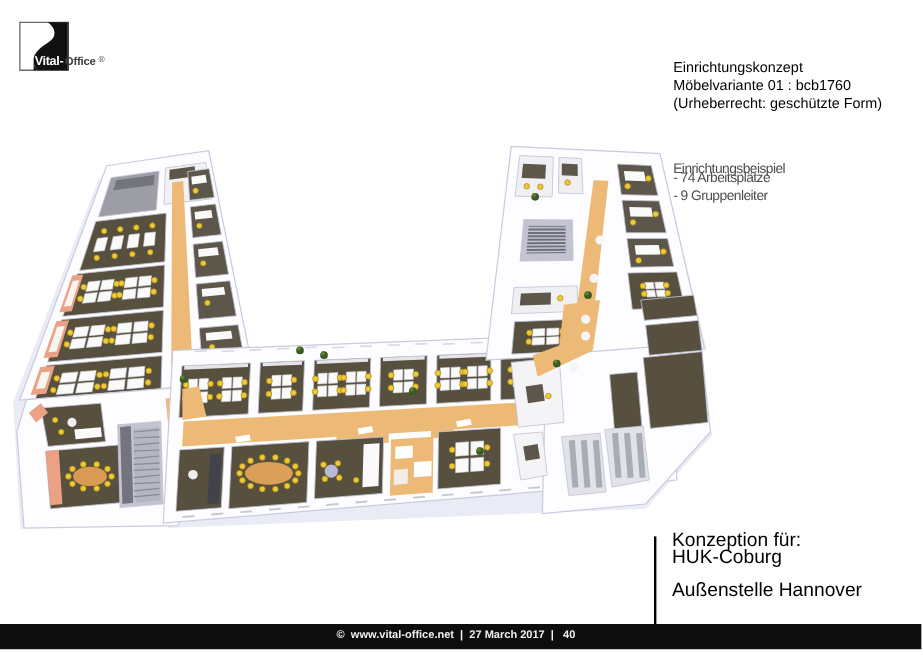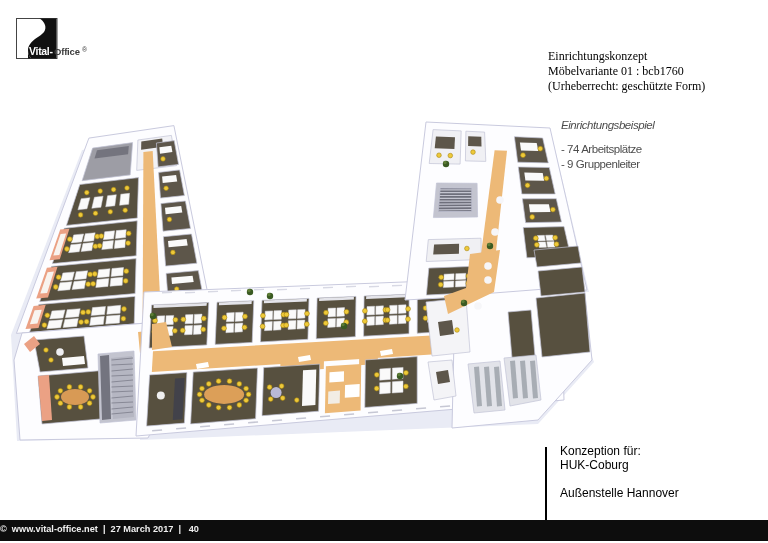--- a/index.html
+++ b/index.html
@@ -717,33 +717,33 @@
   <rect x="0.5" y="0.5" width="40.5" height="40" fill="#ffffff" stroke="#444444" stroke-width="1"></rect>
 
   <path d="M 23.5,0.5 C 28,3 30.5,8 29,12 C 27.5,16 23,18 19,21 C 15,24 12,28 12,32 C 12,36.5 13.5,39.5 16,40.5 L 40.5,40.5 L 40.5,0.5 Z" fill="#111111"></path>
   <path d="M 16,40.5 C 13.5,39.5 12,36.5 12,32 L 12,40.5 Z" fill="#111111"></path>
 
   <text opacity="0.999" x="13" y="36.5" font-size="10.5" font-weight="bold" fill="#ffffff" font-family="Liberation Sans,sans-serif" letter-spacing="-0.3">Vital-</text>
   <text opacity="0.999" x="38" y="36.5" font-size="9.5" font-weight="bold" fill="#3c3c3c" font-family="Liberation Sans,sans-serif" letter-spacing="-0.2">Office</text>
   <text opacity="0.999" x="66" y="33.5" font-size="7" fill="#3c3c3c" font-family="Liberation Sans,sans-serif">®</text>
 </svg>
 
-<div class="abs" style="left:548px;top:49px;font-size:12px;line-height:15px;color:#000000;font-family:Liberation Serif, serif;">
+<div class="abs" style="left:561px;top:49px;font-size:12px;line-height:15px;color:#000000;">
 Einrichtungskonzept<br>Möbelvariante 01 : bcb1760<br>(Urheberrecht: geschützte Form)
 </div>
 
-<div class="abs" style="left:561px;top:119px;font-size:11.5px;letter-spacing:-0.45px;color:#4d4d4d;font-style:italic;">
+<div class="abs" style="left:561px;top:135px;font-size:11.5px;letter-spacing:-0.45px;color:#4d4d4d;">
 Einrichtungsbeispiel
 </div>
 
 <div class="abs" style="left:561px;top:142px;font-size:11.5px;letter-spacing:-0.45px;line-height:15px;color:#4d4d4d;">
 - 74 Arbeitsplätze<br>- 9 Gruppenleiter
 </div>
 
 <div class="abs" style="left:545px;top:447px;width:2px;height:73px;background:#000000;"></div>
 
-<div class="abs" style="left:560px;top:444px;font-size:12px;line-height:14px;color:#000000;">
+<div class="abs" style="left:560px;top:444px;font-size:16px;line-height:14px;color:#000000;">
 Konzeption für:<br>HUK-Coburg<br><br>Außenstelle Hannover
 </div>
 
 <div class="abs" style="left:0;top:520px;width:768px;height:21px;background:#0d0d0d;"></div>
 
-<div class="abs" style="left:0;top:524px;width:760px;text-align:left;font-size:9.2px;font-weight:bold;color:#f0f0f0;">©&nbsp; www.vital-office.net&nbsp; | &nbsp;27 March 2017&nbsp; | &nbsp;&nbsp;40</div>
+<div class="abs" style="left:0;top:524px;width:760px;text-align:center;font-size:9.2px;font-weight:bold;color:#f0f0f0;">©&nbsp; www.vital-office.net&nbsp; | &nbsp;27 March 2017&nbsp; | &nbsp;&nbsp;40</div>
 
 </body></html>

